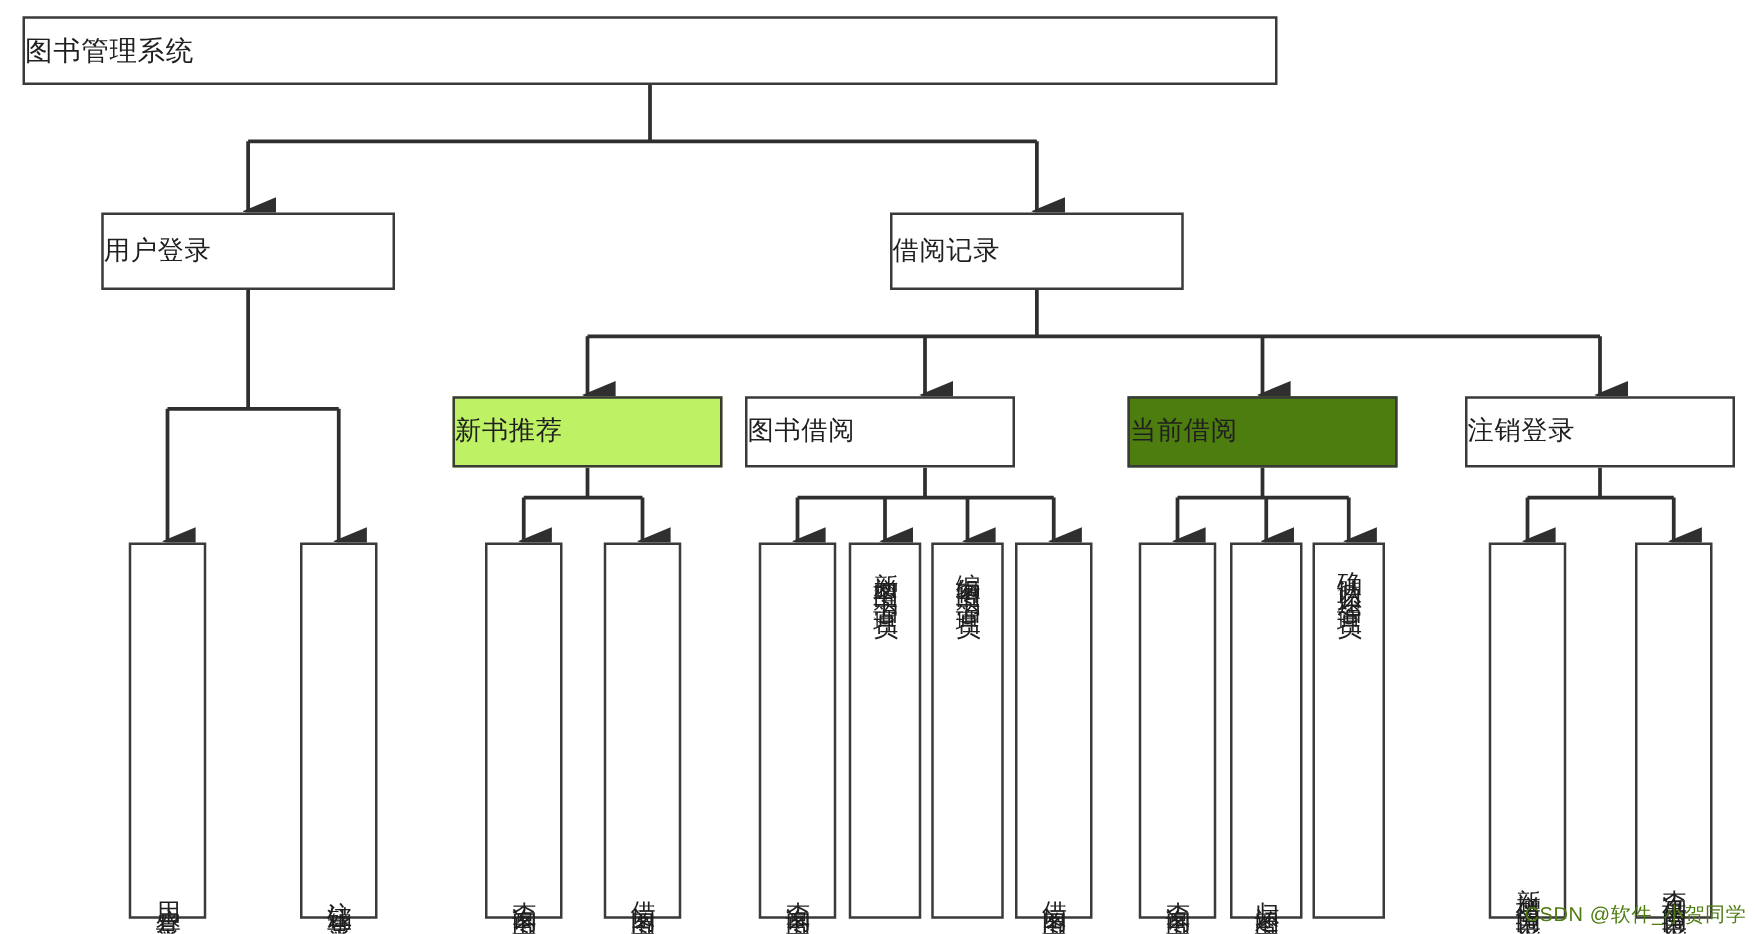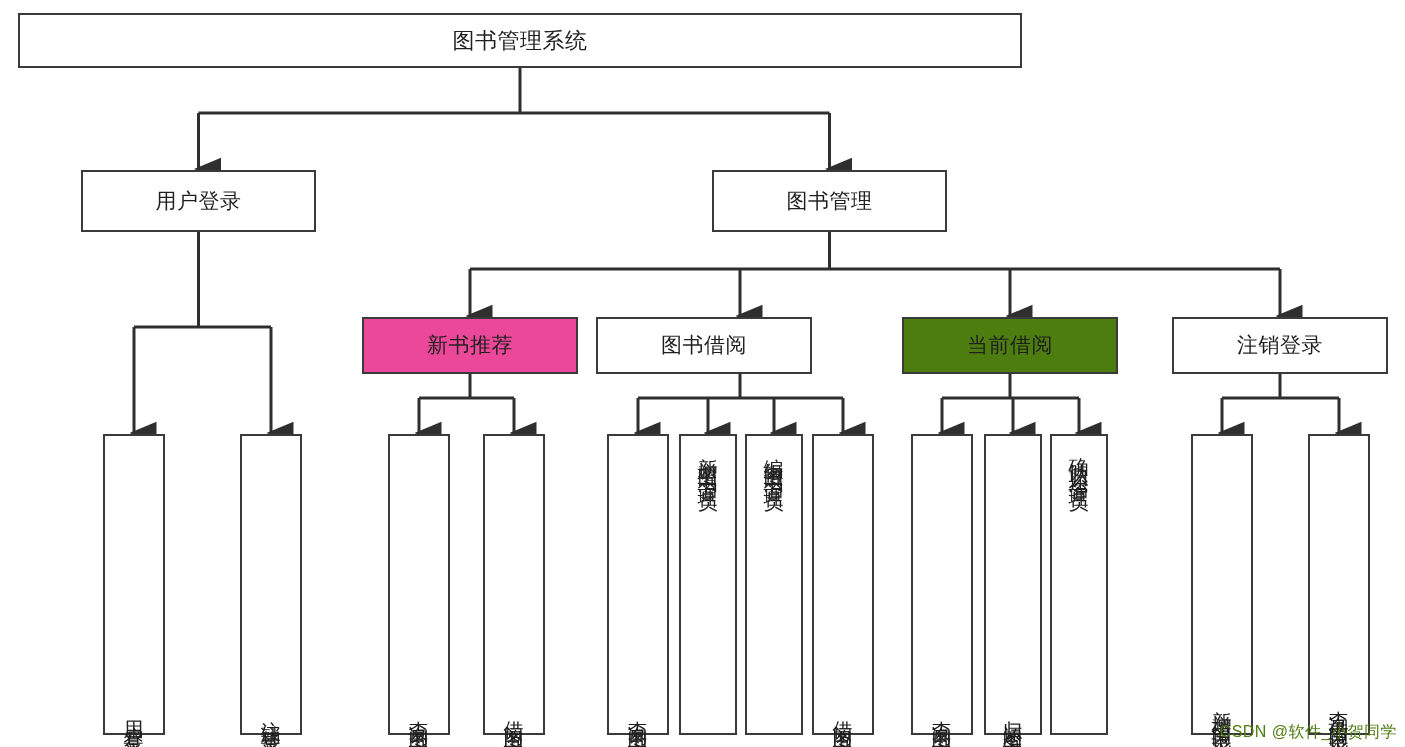--- a/index.html
+++ b/index.html
@@ -27,21 +27,20 @@
     height: 747px;
     pointer-events: none;
   }
   .node {
     position: absolute;
     box-sizing: border-box;
     border: 2px solid #3a3a3a;
     background: #ffffff;
     display: flex;
     align-items: center;
-    justify-content: center;
     color: #1f1f1f;
   }
   .node-label {
     display: block;
     text-align: center;
     line-height: 1.05;
     white-space: nowrap;
   }
   
   .node.horiz .node-label {
@@ -130,23 +129,23 @@
   </svg>
 
   <div id="nodes">
       <div class="node horiz root" style="left: 18px; top: 13px; width: 1004px; height: 55px; border-color: rgb(58, 58, 58); background: rgb(255, 255, 255);">
         <span class="node-label">图书管理系统</span>
       </div>
       <div class="node horiz" style="left: 81px; top: 170px; width: 235px; height: 62px; border-color: rgb(58, 58, 58); background: rgb(255, 255, 255);">
         <span class="node-label">用户登录</span>
       </div>
       <div class="node horiz" style="left: 712px; top: 170px; width: 235px; height: 62px; border-color: rgb(58, 58, 58); background: rgb(255, 255, 255);">
-        <span class="node-label">图书管理</span>
+        <span class="node-label">借阅记录</span>
       </div>
-      <div class="node horiz" style="left: 362px; top: 317px; width: 216px; height: 57px; border-color: rgb(58, 58, 58); background: #ec4899;">
+      <div class="node horiz" style="left: 362px; top: 317px; width: 216px; height: 57px; border-color: rgb(58, 58, 58); background: #bef264;">
         <span class="node-label">新书推荐</span>
       </div>
       <div class="node horiz" style="left: 596px; top: 317px; width: 216px; height: 57px; border-color: rgb(58, 58, 58); background: rgb(255, 255, 255);">
         <span class="node-label">图书借阅</span>
       </div>
       <div class="node horiz" style="left: 902px; top: 317px; width: 216px; height: 57px; border-color: rgb(58, 58, 58); background: #4d7c0f;">
         <span class="node-label">当前借阅</span>
       </div>
       <div class="node horiz" style="left: 1172px; top: 317px; width: 216px; height: 57px; border-color: rgb(58, 58, 58); background: rgb(255, 255, 255);">
         <span class="node-label">注销登录</span>

